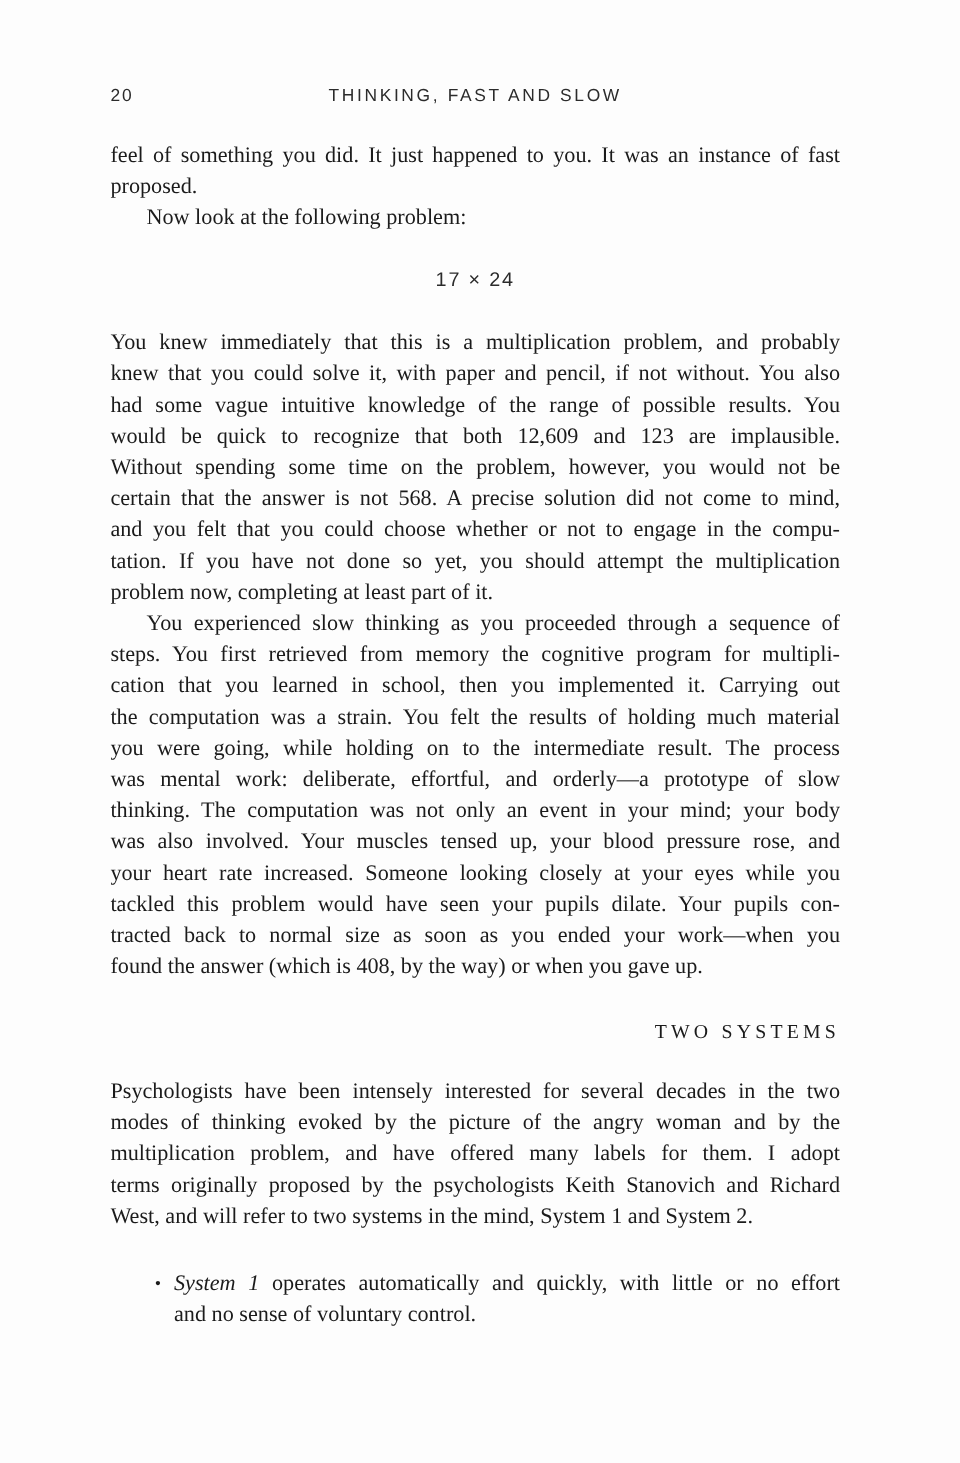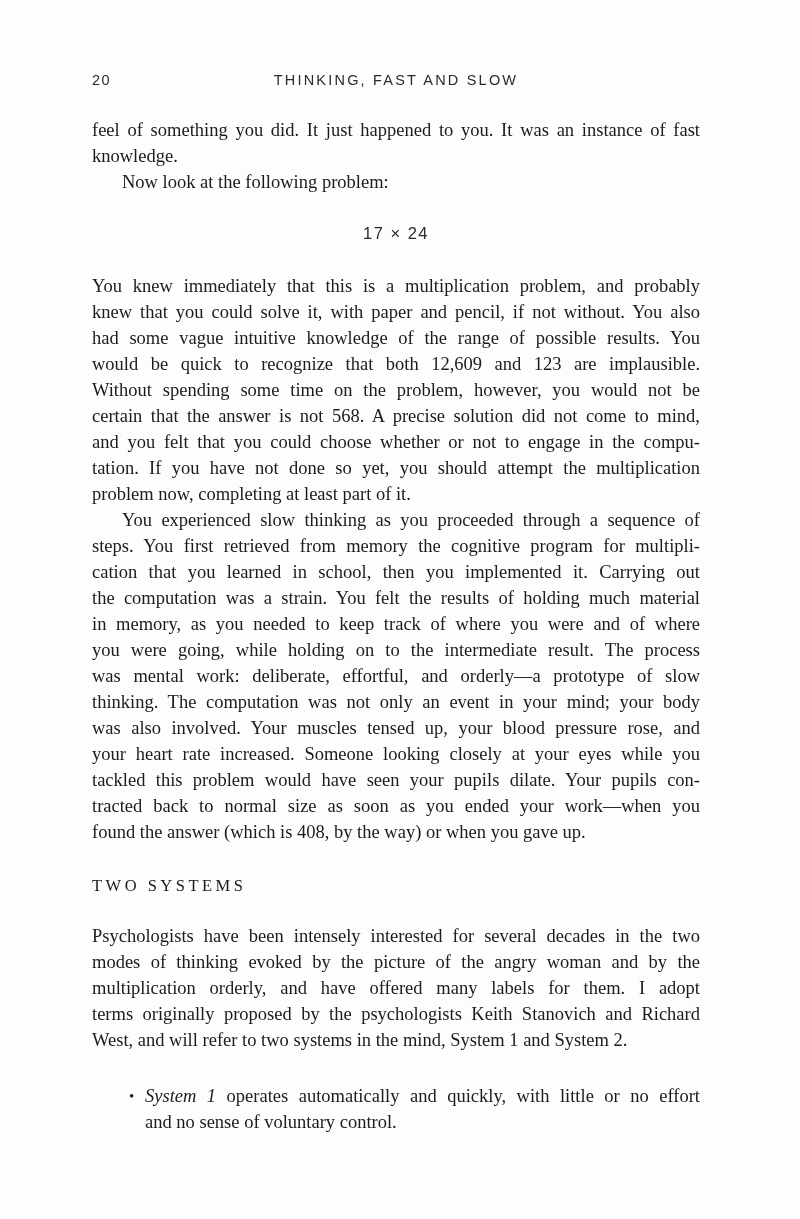--- a/index.html
+++ b/index.html
@@ -62,21 +62,21 @@
     text-align: center;
     font-family: "Liberation Sans", sans-serif;
     font-size: 16.5px;
     letter-spacing: 1.5px;
     color: var(--header-text);
   }
   
   .heading {
     height: 22px; line-height: 22px;
     margin: 30px 0 26px 0;
-    text-align: left;
+    text-align: right;
     font-size: 16.5px;
     letter-spacing: 3.5px;
     color: var(--text);
   }
   
   .bullet {
     position: relative;
     margin-top: 30px;
     padding-left: 53px;
   }
@@ -90,21 +90,21 @@
 <body>
 
 <div class="page">
   <div class="header">
     <span class="pagenum">20</span>
     <span class="runtitle">THINKING, FAST AND SLOW</span>
   </div>
   <div class="page-body" id="page-body">
       <div class="para">
         <div class="line">feel of something you did. It just happened to you. It was an instance of fast</div>
-        <div class="line lastline">knowledge.</div>
+        <div class="line lastline">proposed.</div>
       </div>
       <div class="para indent">
         <div class="line lastline">Now look at the following problem:</div>
       </div>
       <div class="display">17 × 24</div>
       <div class="para">
         <div class="line">You knew immediately that this is a multiplication problem, and probably</div>
         <div class="line">knew that you could solve it, with paper and pencil, if not without. You also</div>
         <div class="line">had some vague intuitive knowledge of the range of possible results. You</div>
         <div class="line">would be quick to recognize that both 12,609 and 123 are implausible.</div>
@@ -112,35 +112,34 @@
         <div class="line">certain that the answer is not 568. A precise solution did not come to mind,</div>
         <div class="line">and you felt that you could choose whether or not to engage in the compu-</div>
         <div class="line">tation. If you have not done so yet, you should attempt the multiplication</div>
         <div class="line lastline">problem now, completing at least part of it.</div>
       </div>
       <div class="para indent">
         <div class="line">You experienced slow thinking as you proceeded through a sequence of</div>
         <div class="line">steps. You first retrieved from memory the cognitive program for multipli-</div>
         <div class="line">cation that you learned in school, then you implemented it. Carrying out</div>
         <div class="line">the computation was a strain. You felt the results of holding much material</div>
-        <div class="line">in memory, as you needed to keep track of where you were and of where</div>
         <div class="line">you were going, while holding on to the intermediate result. The process</div>
         <div class="line">was mental work: deliberate, effortful, and orderly—a prototype of slow</div>
         <div class="line">thinking. The computation was not only an event in your mind; your body</div>
         <div class="line">was also involved. Your muscles tensed up, your blood pressure rose, and</div>
         <div class="line">your heart rate increased. Someone looking closely at your eyes while you</div>
         <div class="line">tackled this problem would have seen your pupils dilate. Your pupils con-</div>
         <div class="line">tracted back to normal size as soon as you ended your work—when you</div>
         <div class="line lastline">found the answer (which is 408, by the way) or when you gave up.</div>
       </div>
       <div class="heading">TWO SYSTEMS</div>
       <div class="para">
         <div class="line">Psychologists have been intensely interested for several decades in the two</div>
         <div class="line">modes of thinking evoked by the picture of the angry woman and by the</div>
-        <div class="line">multiplication orderly, and have offered many labels for them. I adopt</div>
+        <div class="line">multiplication problem, and have offered many labels for them. I adopt</div>
         <div class="line">terms originally proposed by the psychologists Keith Stanovich and Richard</div>
         <div class="line lastline">West, and will refer to two systems in the mind, System 1 and System 2.</div>
       </div>
       <div class="bullet">
         <span class="marker">•</span>
         <div class="line"><i>System 1</i> operates automatically and quickly, with little or no effort</div>
         <div class="line lastline">and no sense of voluntary control.</div>
       </div>
     </div>
 </div>

